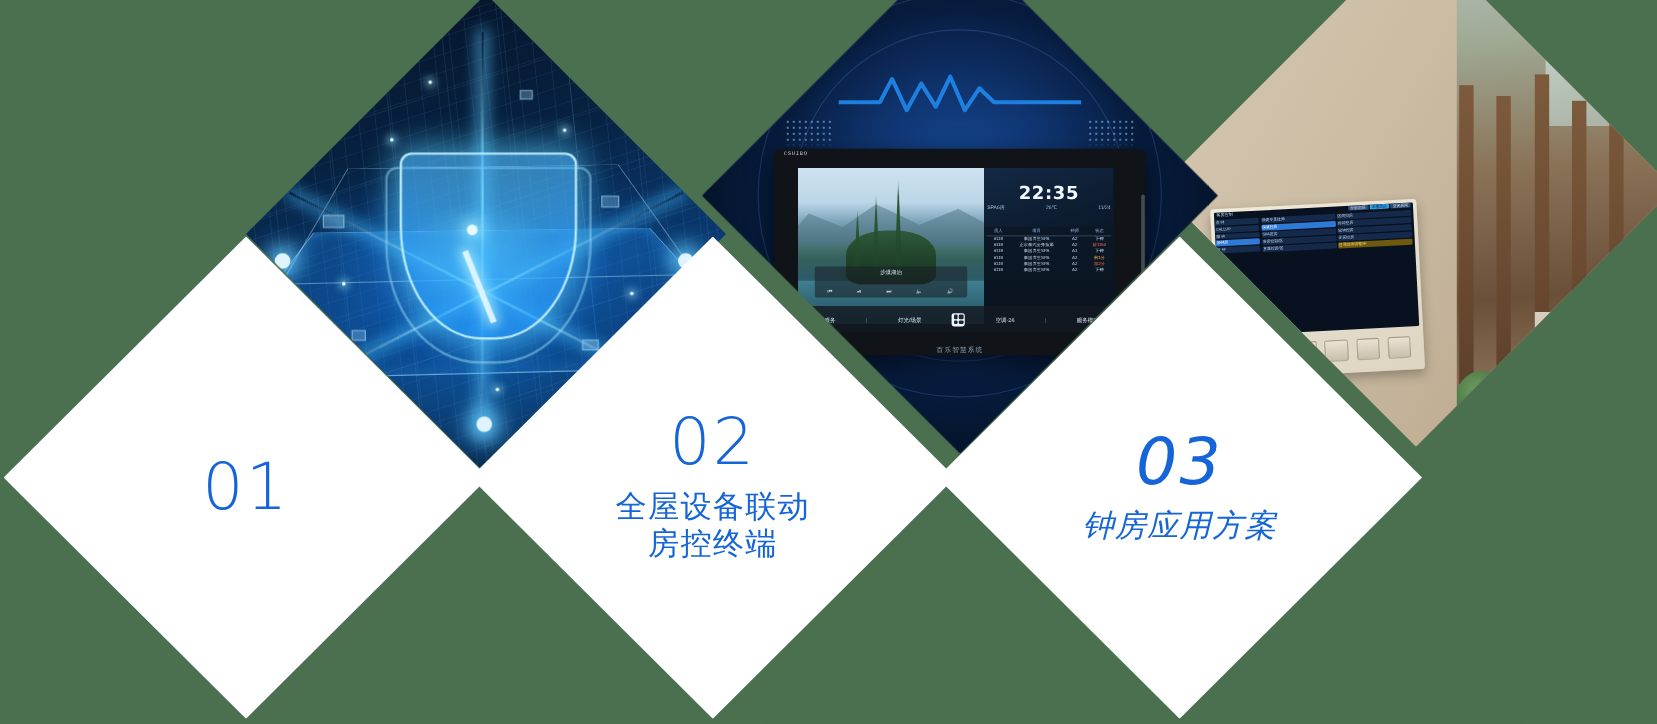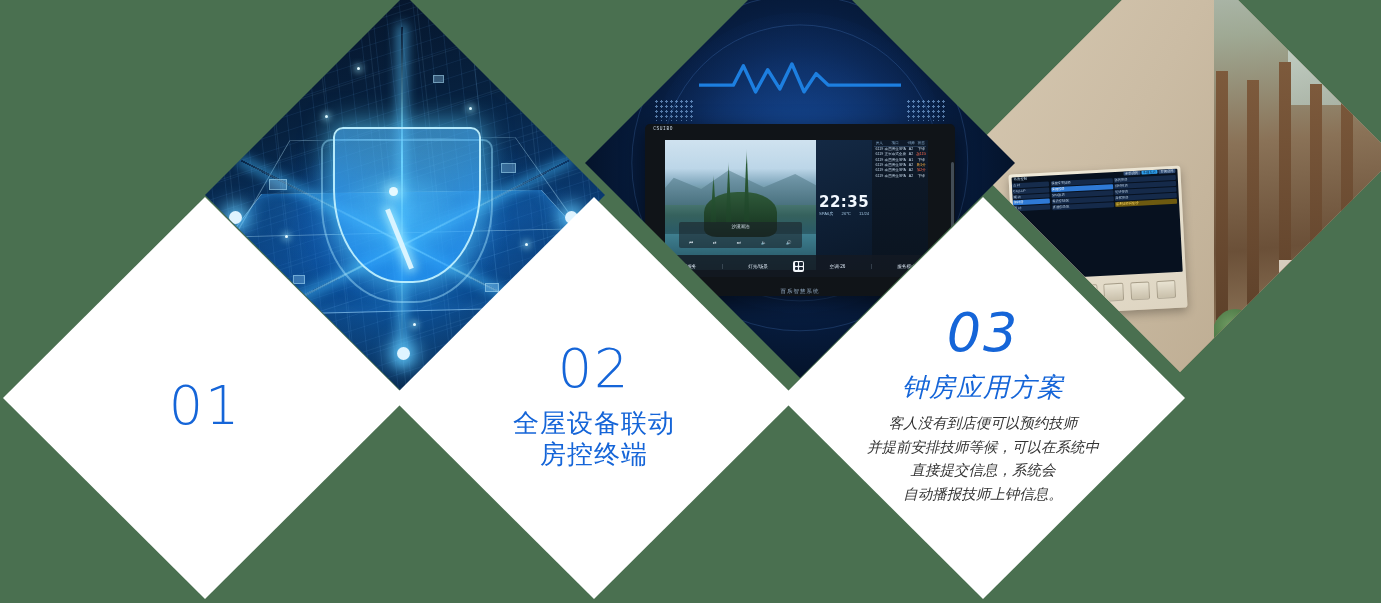--- a/index.html
+++ b/index.html
@@ -275,21 +275,21 @@
     left: 0; right: 0; bottom: 12%;
     display: flex;
     justify-content: space-around;
     align-items: center;
     color: #e5eef7;
     font-size: 4.5px;
   }
   .sidepanel {
     flex: 1;
     display: flex;
-    flex-direction: row;
+    flex-direction: column;
     background: linear-gradient(180deg, #0e1a2a 0%, #0a1420 100%);
   }
   .clockbox {
     flex: 0 0 38%;
     background: linear-gradient(160deg, rgba(20,42,70,.92), rgba(10,24,42,.95));
     display: flex;
     flex-direction: column;
     justify-content: center;
     padding: 1px 3px;
     box-sizing: border-box;
@@ -756,20 +756,16 @@
       <div class="card-num">02</div>
       <div class="card-title">全屋设备联动
 房控终端</div>
     </div>
   </div>
 
   <div class="diamond card" id="card-03">
     <div class="card-inner">
       <div class="card-num">03</div>
       <div class="card-title">钟房应用方案</div>
-      <div class="card-body">客人没有到店便可以预约技师
-并提前安排技师等候，可以在系统中
-直接提交信息，系统会
-自动播报技师上钟信息。</div>
     </div>
   </div>
 
 </div>
 
 </body></html>

